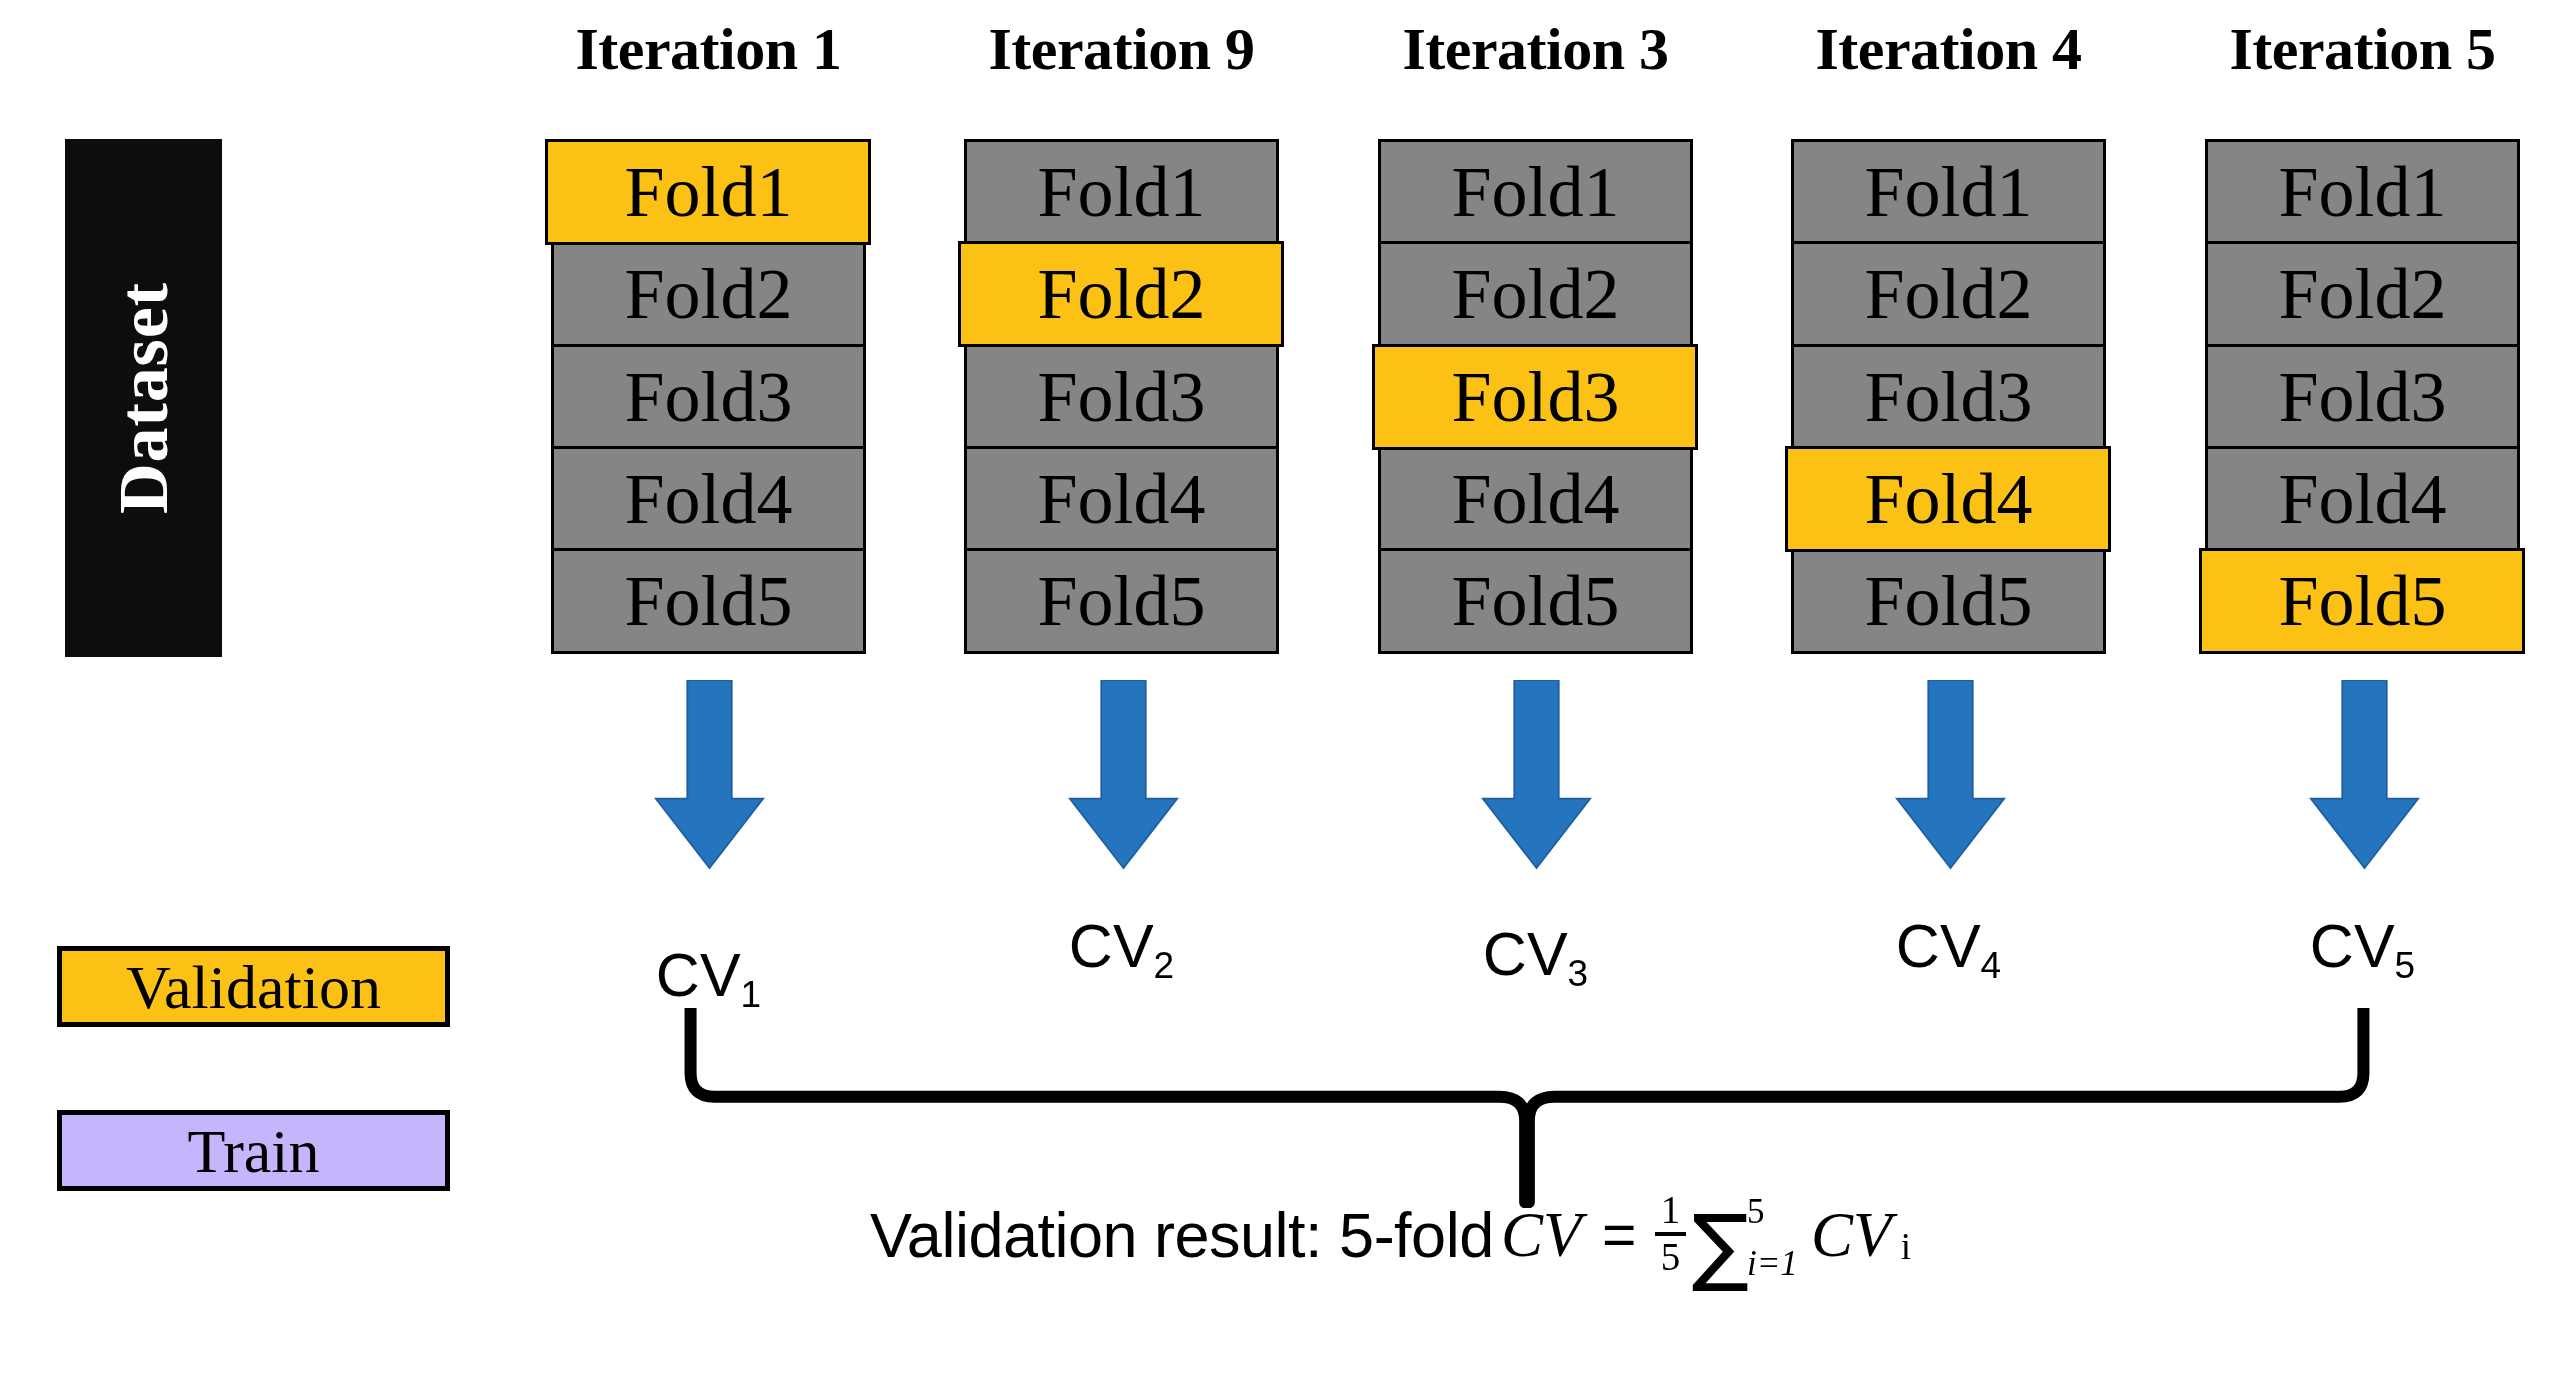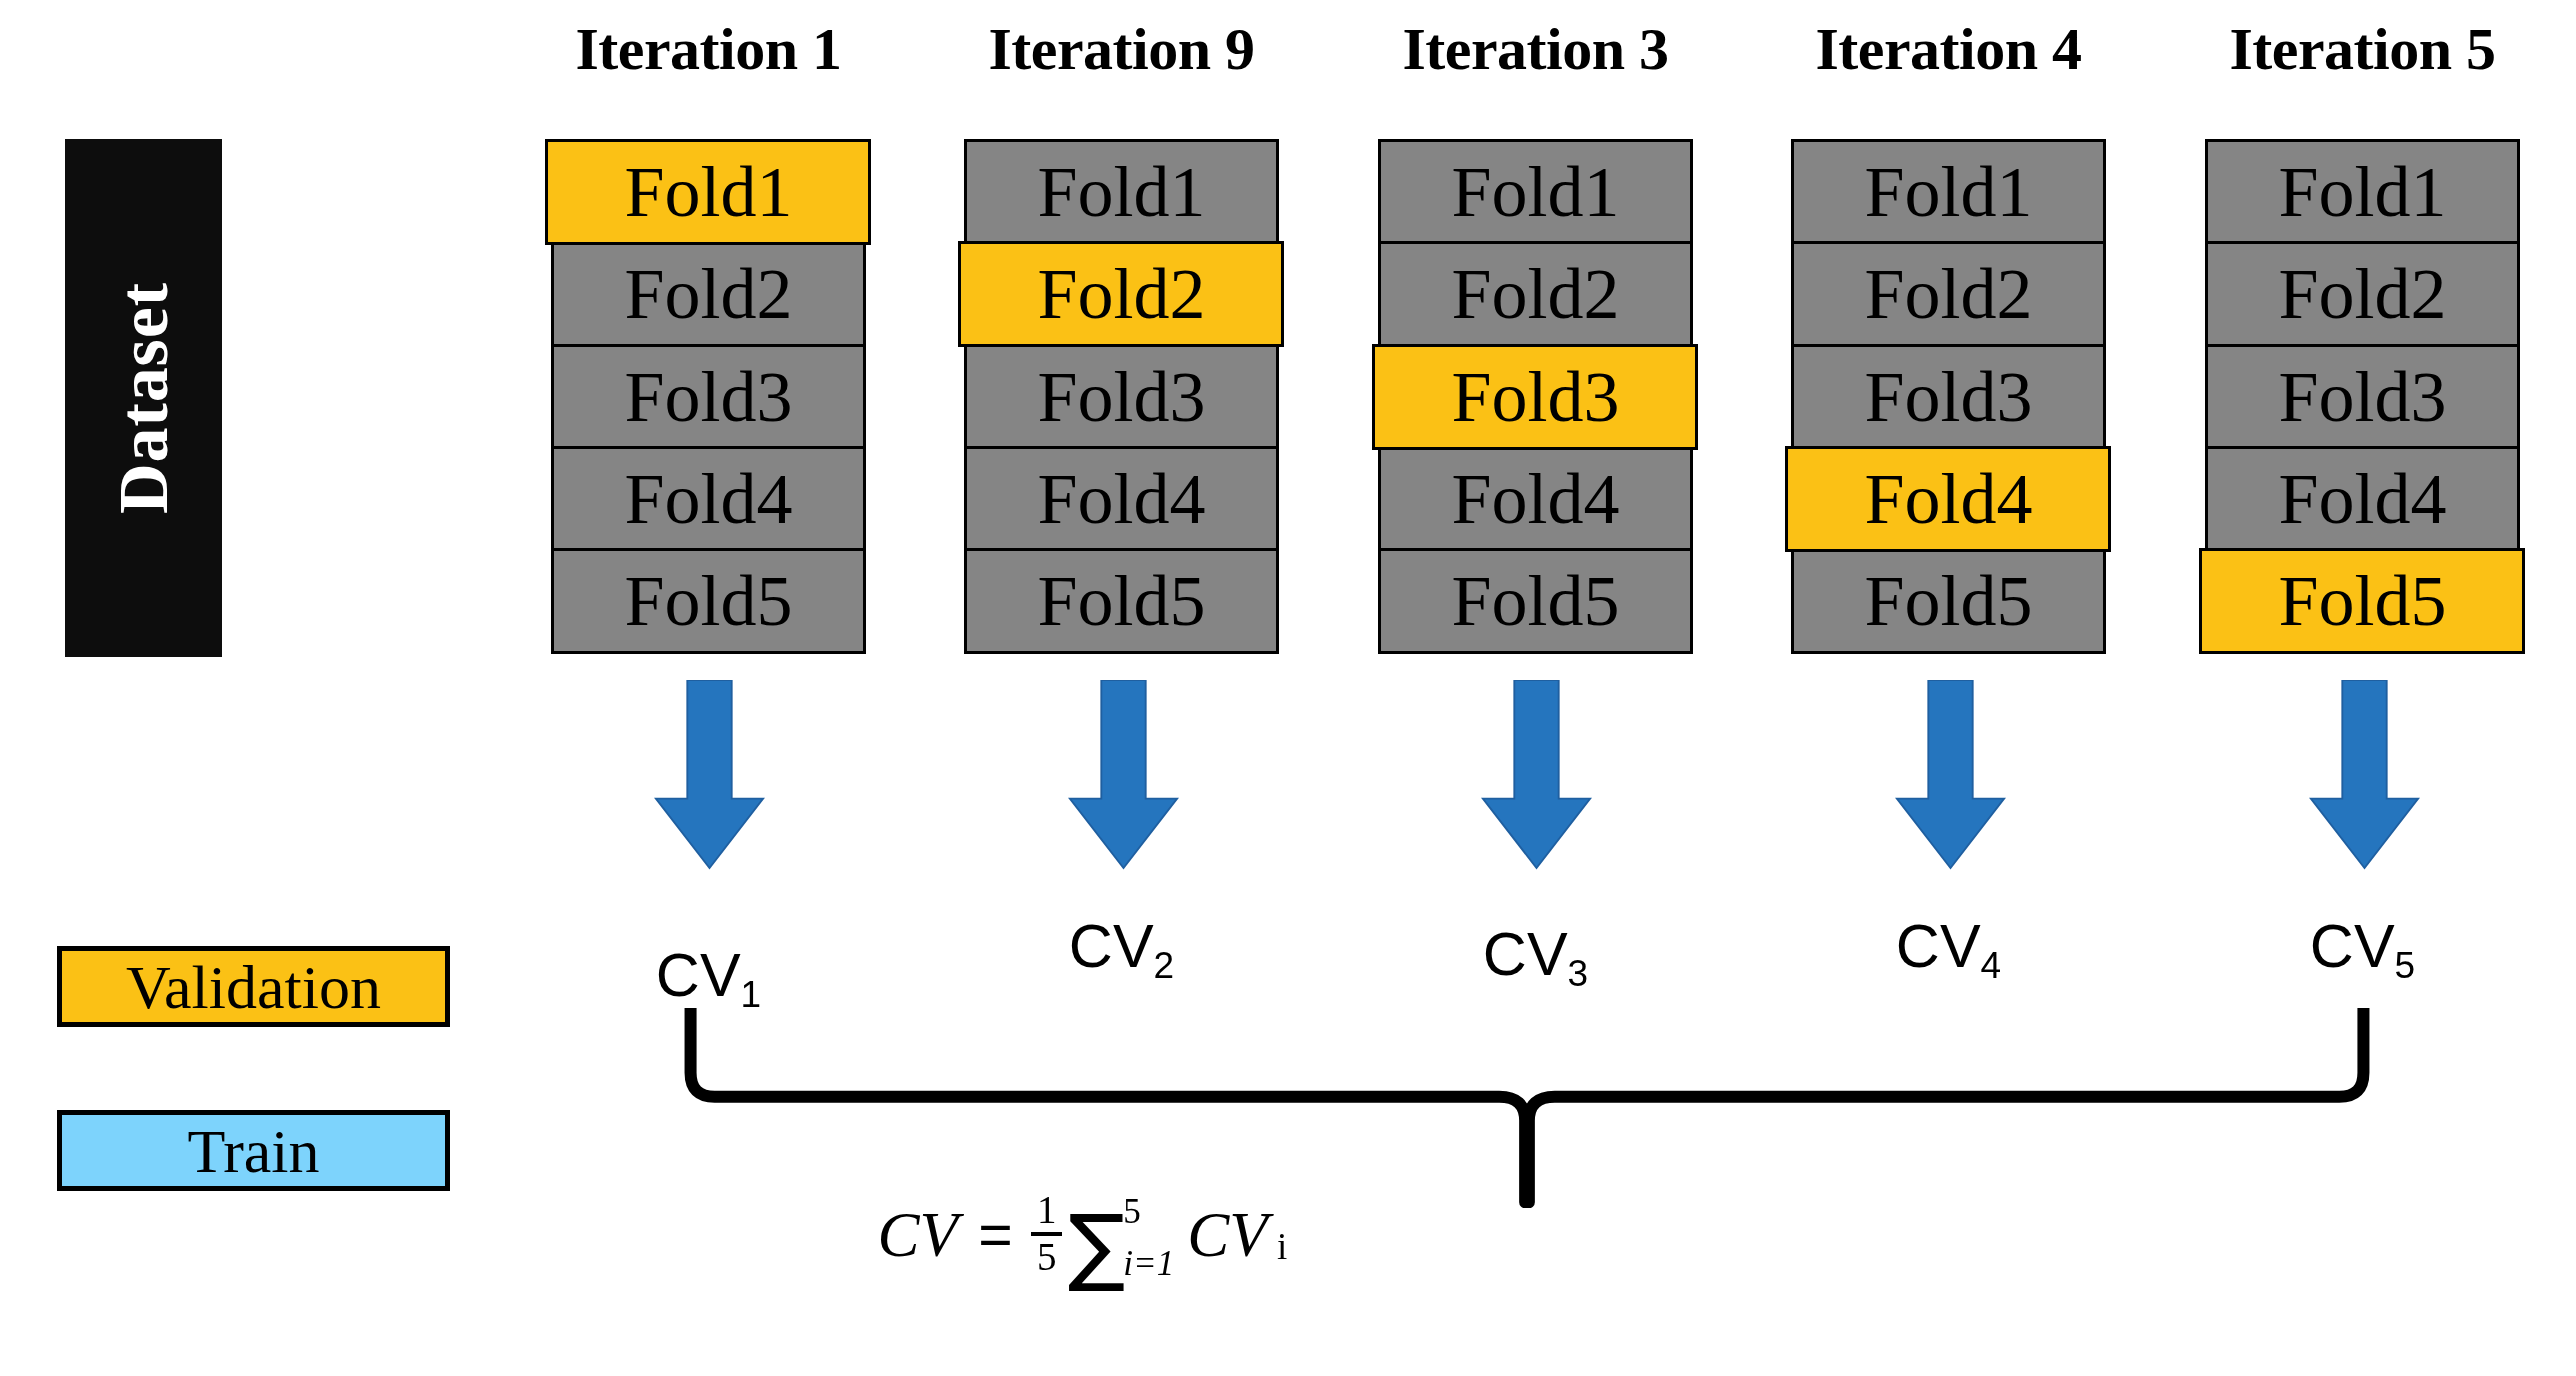--- a/index.html
+++ b/index.html
@@ -121,21 +121,21 @@
     border: 5.6px solid #000000;
     display: flex;
     align-items: center;
     justify-content: center;
     font-family: "Liberation Serif", serif;
     font-size: 62px;
     color: #000000;
     line-height: 1;
   }
   #legend-validation { left: 57px; top: 946px; background: #FBC115; }
-  #legend-train      { left: 57px; top: 1110px; background: #7dd3fc; }
+  #legend-train      { left: 57px; top: 1110px; background: #c4b5fd; }
 
   
   #brace { position: absolute; left: 648px; top: 1004px; }
 
   
   #formula {
     position: absolute;
     left: 870px;
     top: 1192px;
     display: flex;
@@ -286,20 +286,21 @@
              L 952 214
              L 952 126
              Q 952 100 980 100
              L 1828 100
              Q 1854 100 1854 74
              L 1854 4" fill="none" stroke="#000000" stroke-width="13" stroke-linecap="butt" stroke-linejoin="round"></path>
   </svg>
 </div>
 
 <div id="formula">
+  <span class="txt">Validation result: 5-fold</span>
   <span class="italic">CV</span>
   <span class="eq">=</span>
   <span class="frac">
     <span class="num">1</span>
     <span class="bar"></span>
     <span class="den">5</span>
   </span>
   <span class="sigma-group">
     <span class="sigma-glyph">∑</span>
     <span class="sigma-lims">

